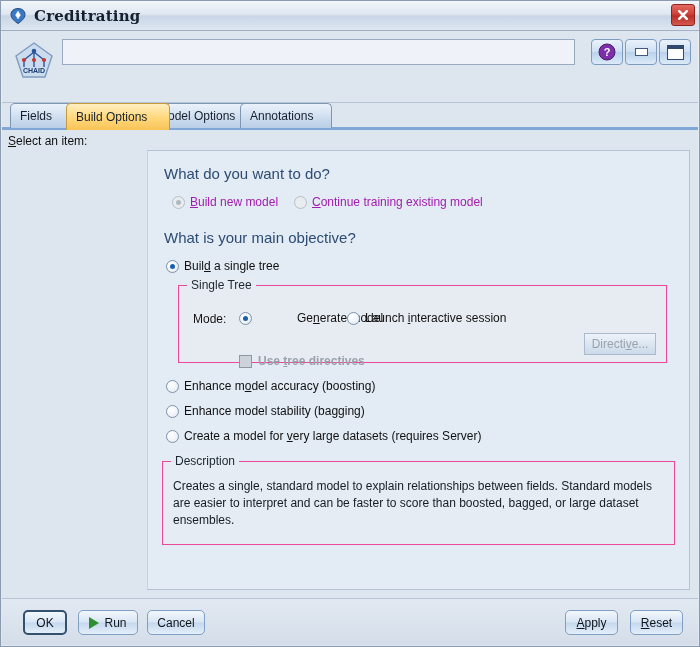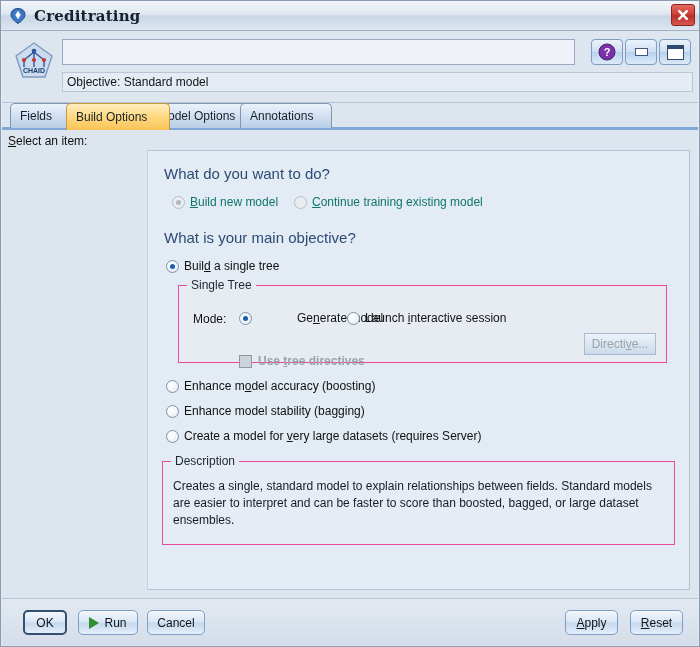--- a/index.html
+++ b/index.html
@@ -136,21 +136,21 @@
     border-left-color:#c6d2e0;
   }
   .q-head {
     font-size:15px; color:#2d4c73;
     font-family:"Liberation Sans", sans-serif;
   }
   #q1 { position:absolute; left:16px; top:14px; }
   #q2 { position:absolute; left:16px; top:78px; }
 
   .radio-row { position:absolute; display:flex; align-items:center; font-size:12px; color:#111; }
-  .radio-row.disabled { color:#0f766e; }
+  .radio-row.disabled { color:#a21caf; }
   .radio {
     width:13px; height:13px; border-radius:50%;
     background: radial-gradient(circle at 35% 32%, #ffffff 0%, #f0f4f9 55%, #dde5ef 100%);
     border:1px solid #7d93ab; flex:0 0 auto; margin-right:5px;
     position:relative; cursor:pointer;
   }
   .radio.on::after {
     content:""; position:absolute; left:3px; top:3px; width:5px; height:5px;
     border-radius:50%; background:#1a5fae;
   }
@@ -260,21 +260,20 @@
         <circle cx="23" cy="12" r="2.3" fill="#2a56a0"></circle>
         <circle cx="13" cy="21" r="2.1" fill="#c03a36"></circle>
         <circle cx="23" cy="21" r="2.1" fill="#c03a36"></circle>
         <circle cx="33" cy="21" r="2.1" fill="#c03a36"></circle>
         <text x="23" y="34" font-size="7" font-family="Liberation Sans, sans-serif" fill="#1b3c6e" text-anchor="middle" font-weight="bold">CHAID</text>
       </svg>
     </span>
 
     <input id="name-input" type="text" value="" placeholder="" style="">
 
-    <div id="objective-bar">Objective: Standard model</div>
 
     <div id="help-btn" class="hdr-btn">
       <svg width="18" height="18" viewBox="0 0 18 18">
         <circle cx="9" cy="9" r="8" fill="#7b2fa8" stroke="#4c1a6b" stroke-width="1"></circle>
         <text x="9" y="13" font-size="11" font-family="Liberation Sans, sans-serif" fill="#ffffff" text-anchor="middle" font-weight="bold">?</text>
       </svg>
     </div>
     <div id="min-btn" class="hdr-btn">
       <span class="minbox"></span>
     </div>

